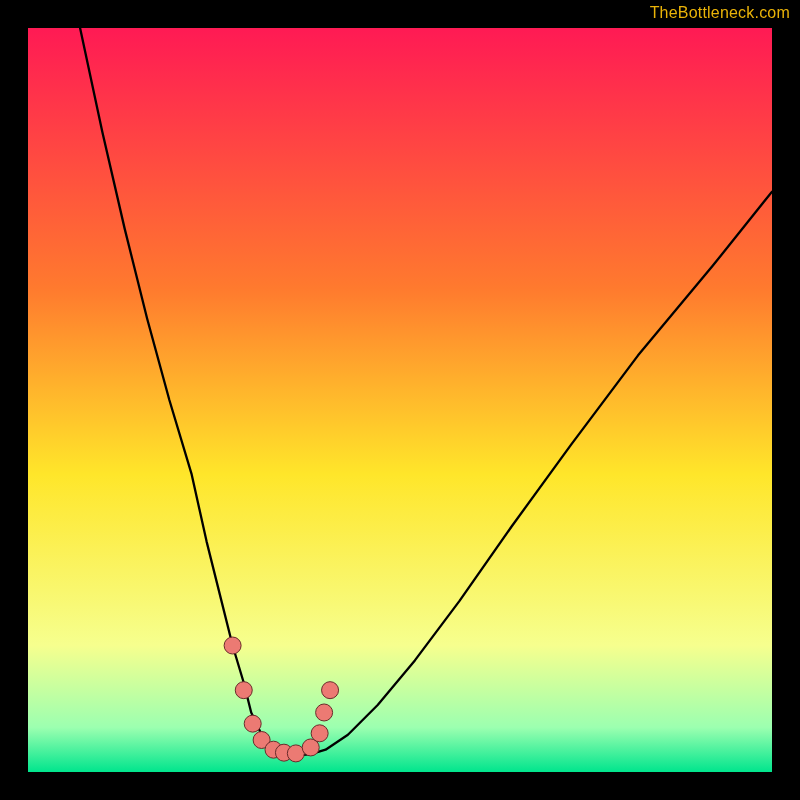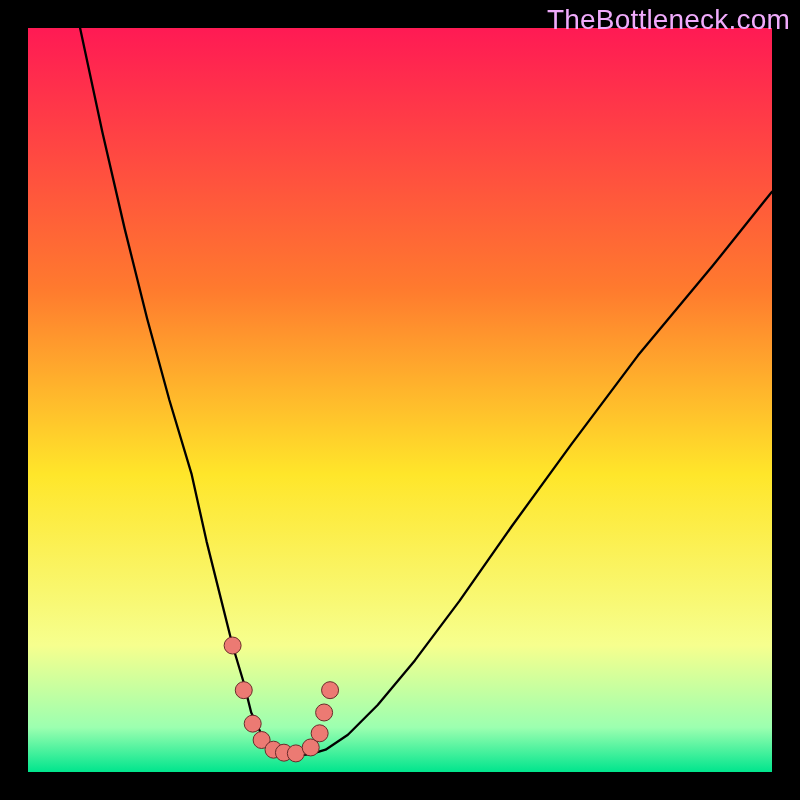--- a/index.html
+++ b/index.html
@@ -21,22 +21,22 @@
     position: absolute;
     left: 28px;
     top: 28px;
     width: 744px;
     height: 744px;
   }
   .watermark {
     position: absolute;
     top: 4px;
     right: 10px;
-    color: #f0abfc;
-    font-size: 28px;
+    color: #eab308;
+    font-size: 16px;
     font-weight: 500;
     letter-spacing: 0.2px;
     user-select: none;
   }
 </style>
 </head>
 <body>
 
 <div class="frame">
   <svg class="plot" viewBox="0 0 744 744" preserveAspectRatio="none">

